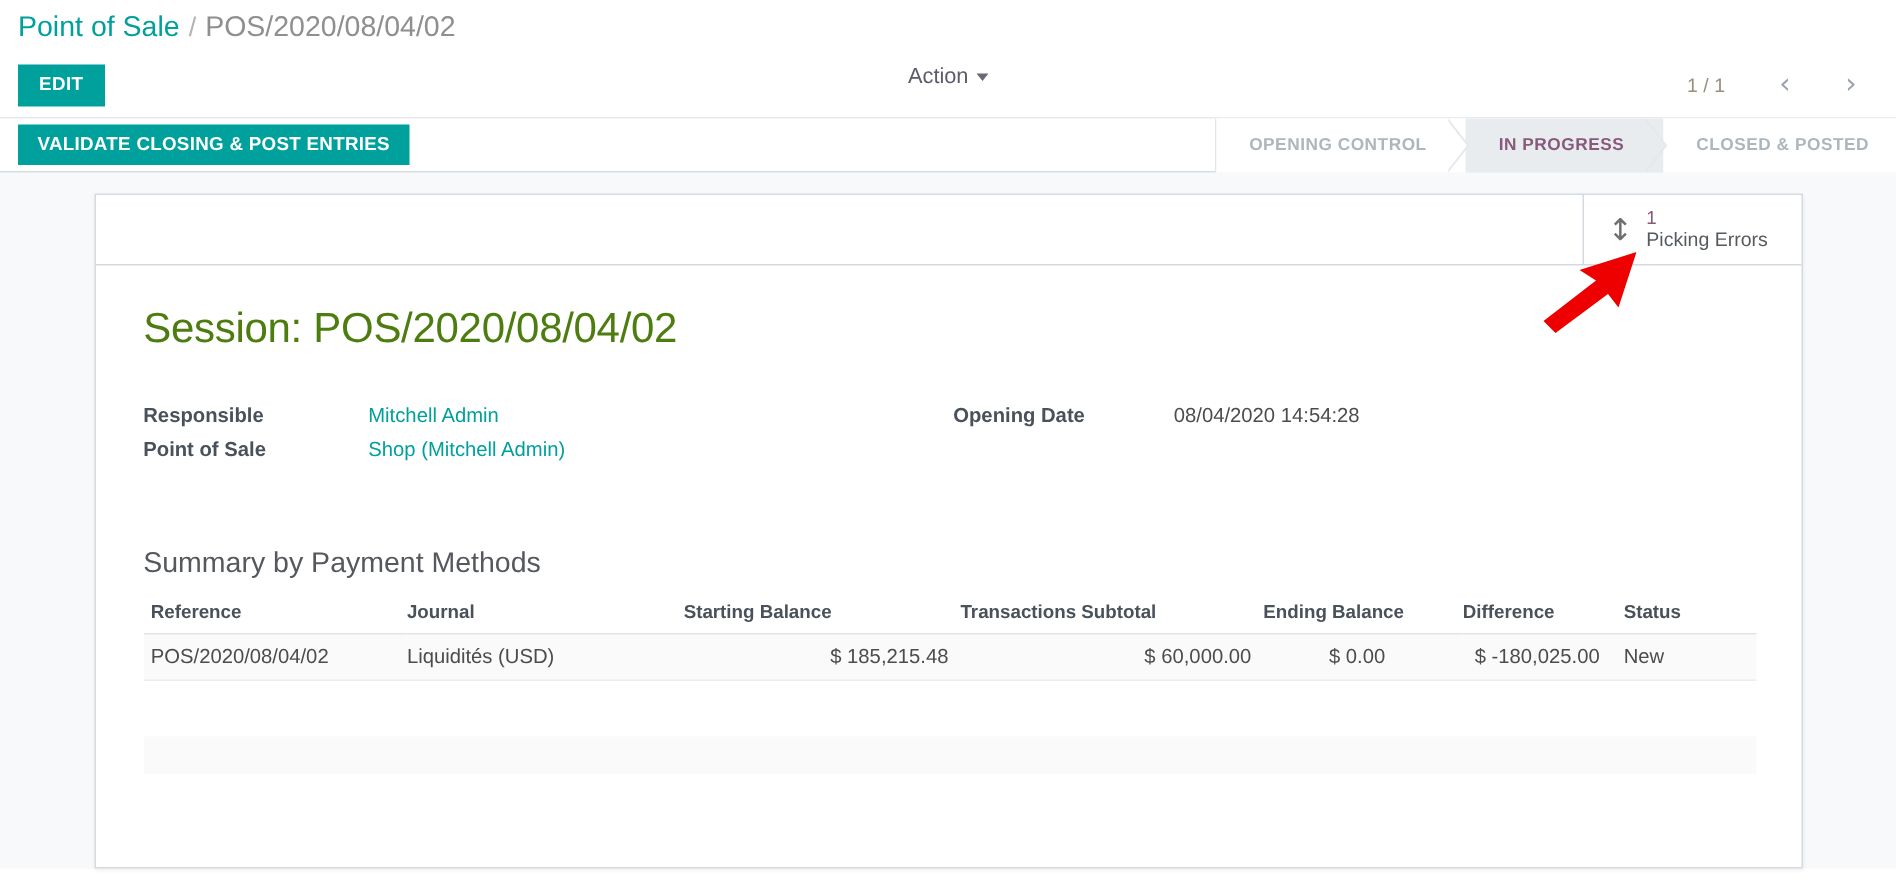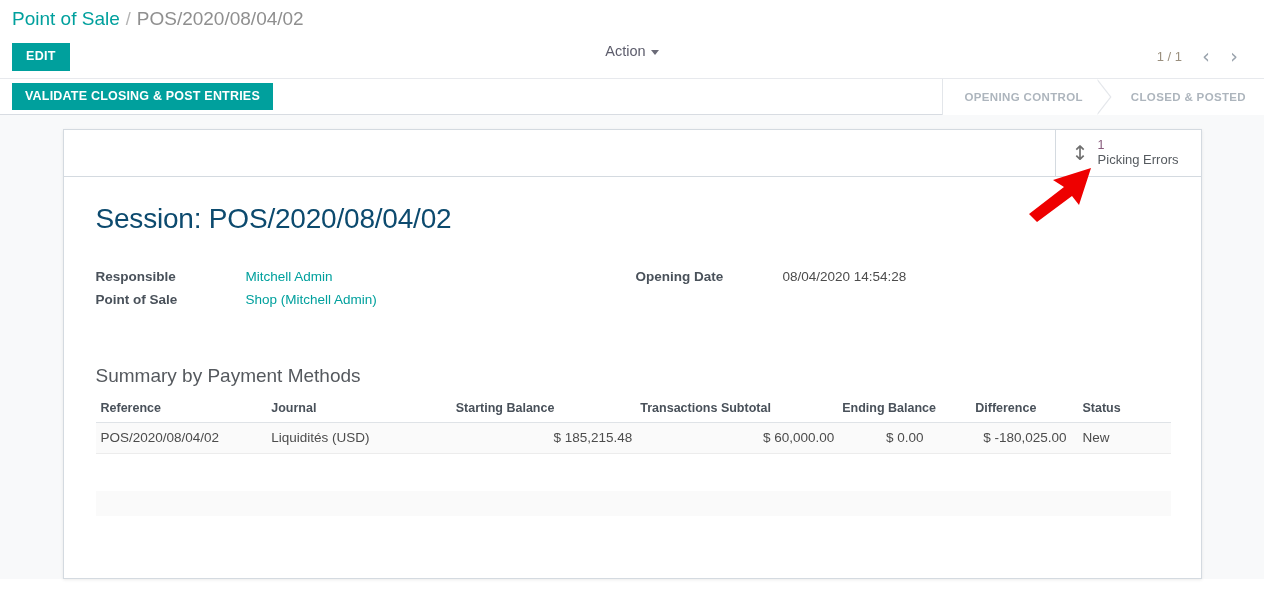--- a/index.html
+++ b/index.html
@@ -61,21 +61,21 @@
     vertical-align: middle;
     border-left: 4.5px solid transparent;
     border-right: 4.5px solid transparent;
     border-top: 5px solid #6b6b78;
   }
   .pager {
     position: absolute;
     right: 18px; top: 8px;
     display: flex;
     align-items: center;
-    gap: 4px;
+    gap: 20px;
     font-size: 13px;
     color: #8f8577;
   }
   .pager-count { color: #9a8f7e; padding-right: 8px; }
   .pager-btn {
     width: 24px; height: 24px;
     display: flex; align-items: center; justify-content: center;
     color: #9aa3ad;
     cursor: pointer;
     font-size: 19px;
@@ -196,21 +196,21 @@
   }
   .stat-text { display: flex; flex-direction: column; line-height: 1.15; }
   .stat-value { font-size: 12.5px; color: #875A7B; }
   .stat-label { font-size: 13px; color: #555a5f; }
 
   .form-body { padding: 22px 32px 0 32px; }
 
   .record-title {
     font-size: 28px;
     font-weight: normal;
-    color: #0c4a6e;
+    color: #4d7c0f;
     letter-spacing: -.2px;
     margin: 4px 0 34px 0;
   }
 
   .fields-grid {
     display: grid;
     grid-template-columns: 150px 390px 147px 1fr;
     row-gap: 8px;
     font-size: 13.5px;
     margin-bottom: 58px;
@@ -293,20 +293,21 @@
       <span class="pager-btn">‹</span>
       <span class="pager-btn">›</span>
     </div>
   </div>
 
   <div class="cp-bottom-row">
     <button class="btn-teal">VALIDATE CLOSING &amp; POST ENTRIES</button>
 
     <div class="statusbar">
       <div class="stage">OPENING CONTROL</div>
+      <div class="stage active">IN PROGRESS</div>
       <div class="stage last">CLOSED &amp; POSTED</div>
     </div>
   </div>
 </div>
 
 <div class="sheet-wrap">
   <div class="sheet">
 
     <div class="button-box">
       <div class="stat-button">

